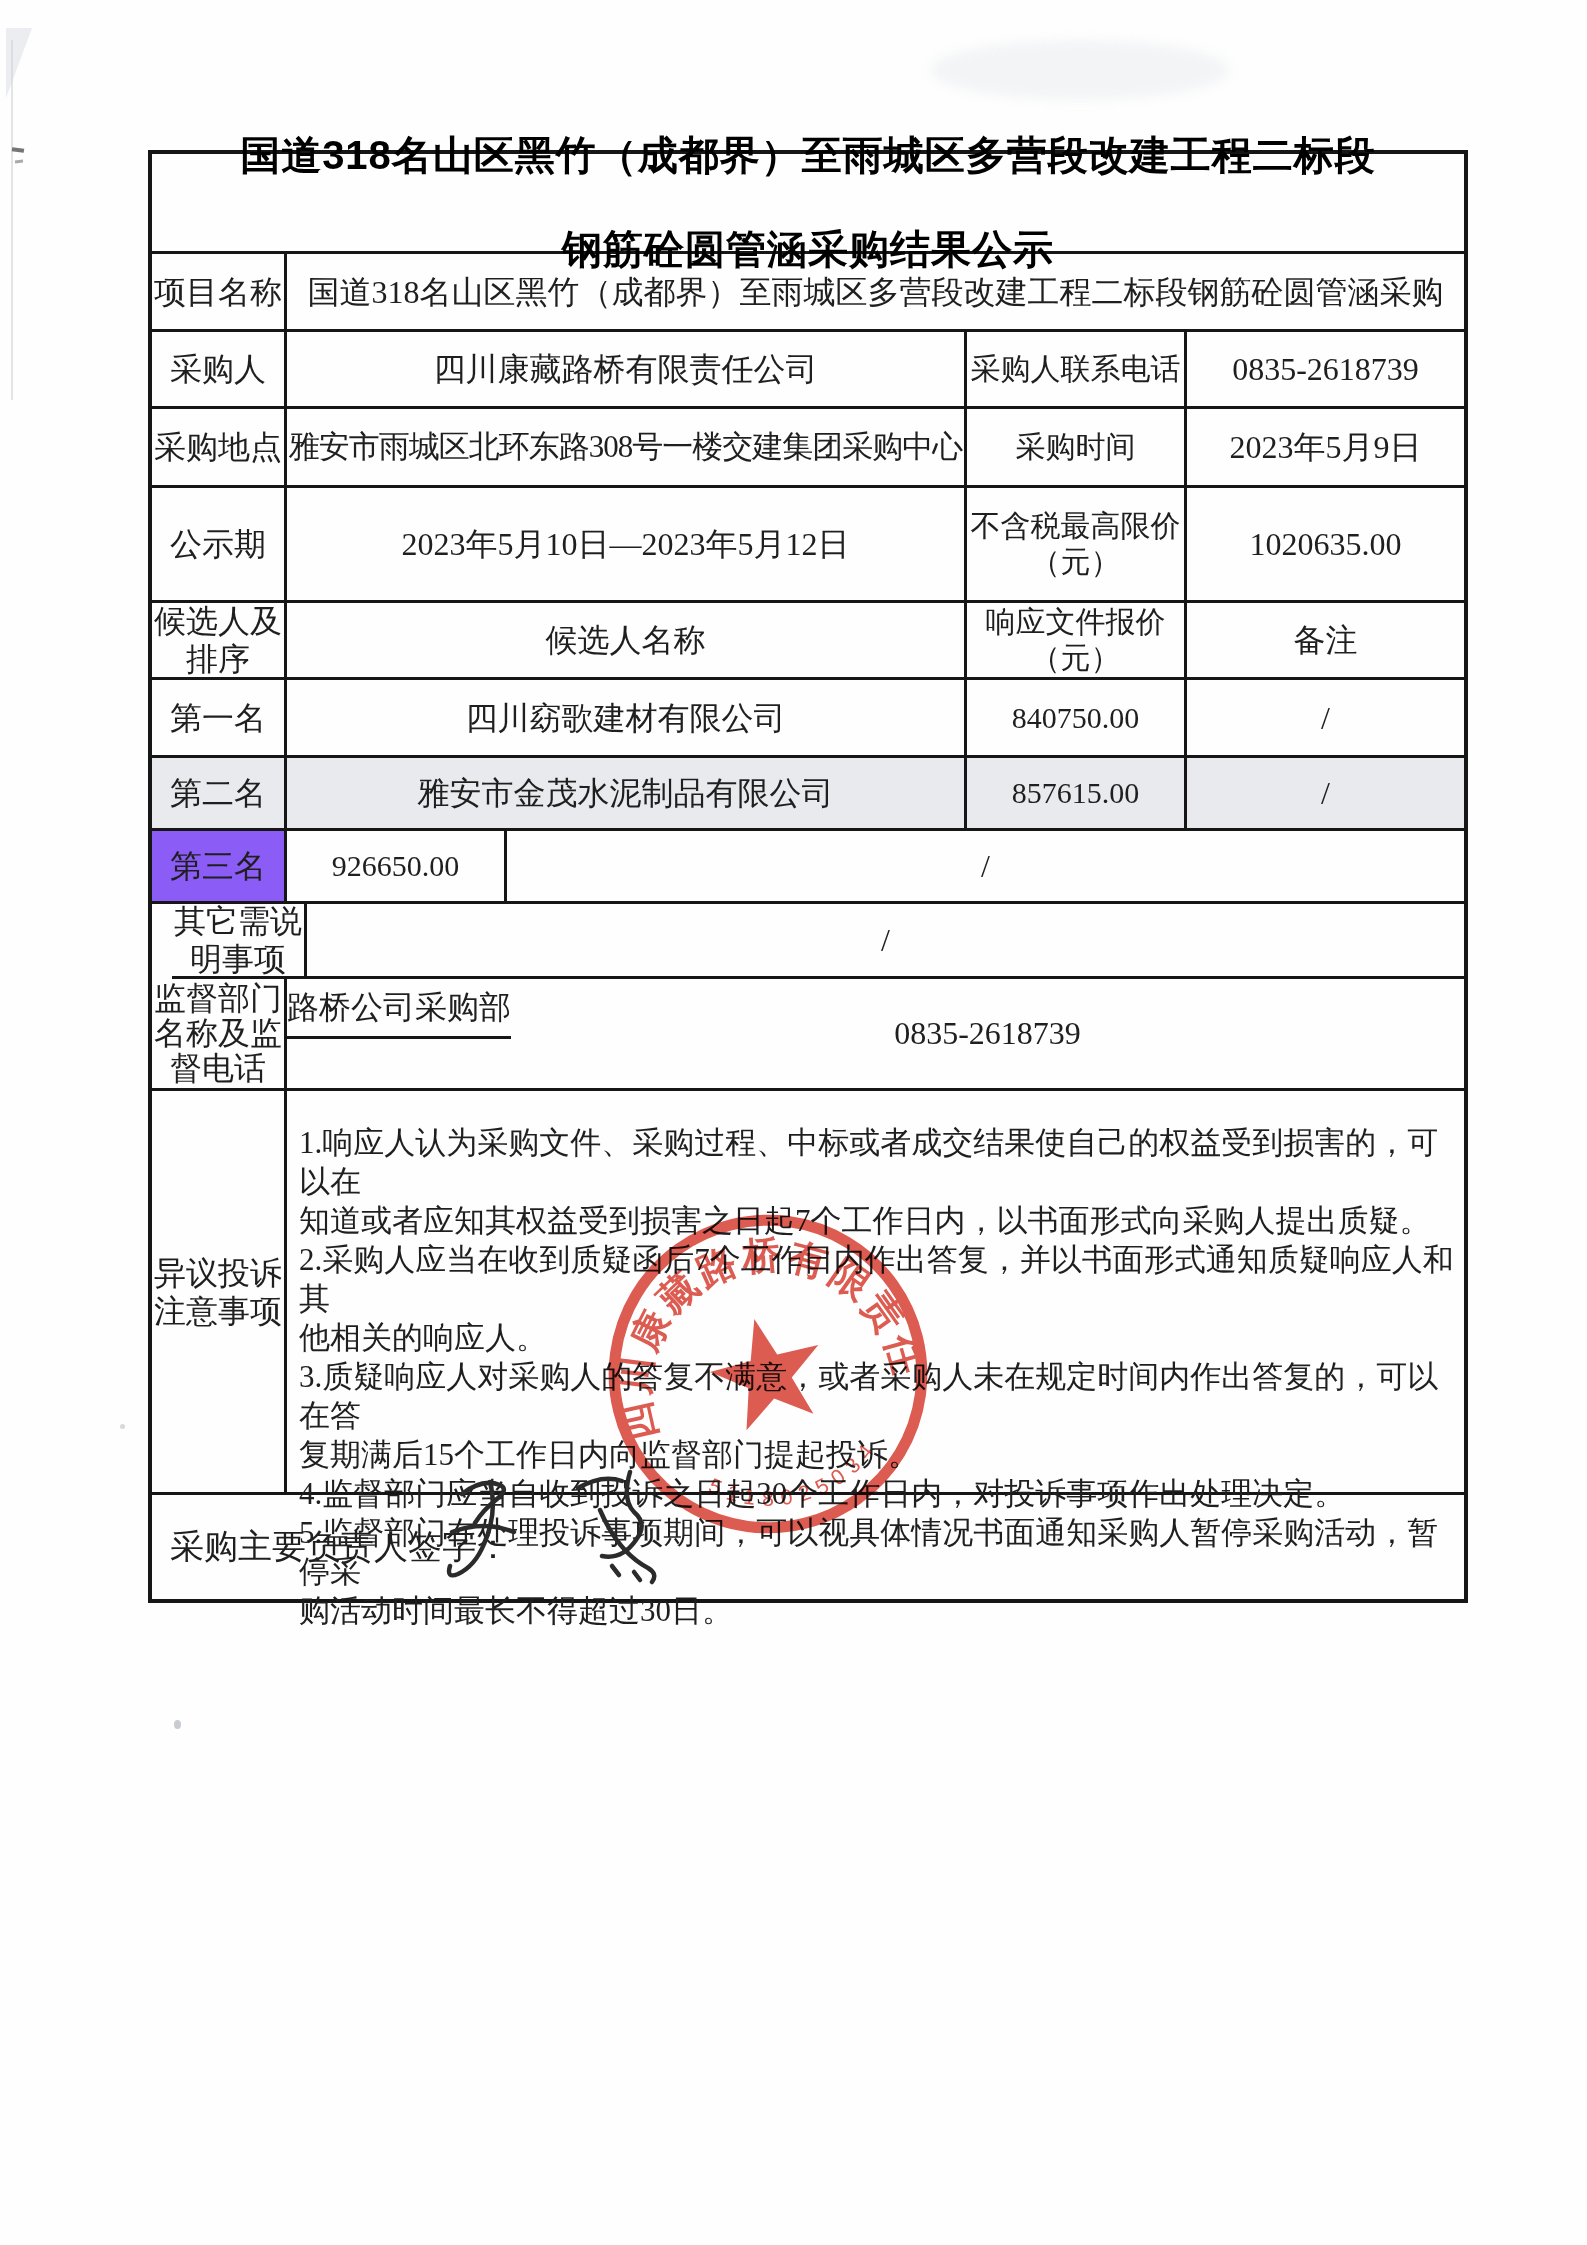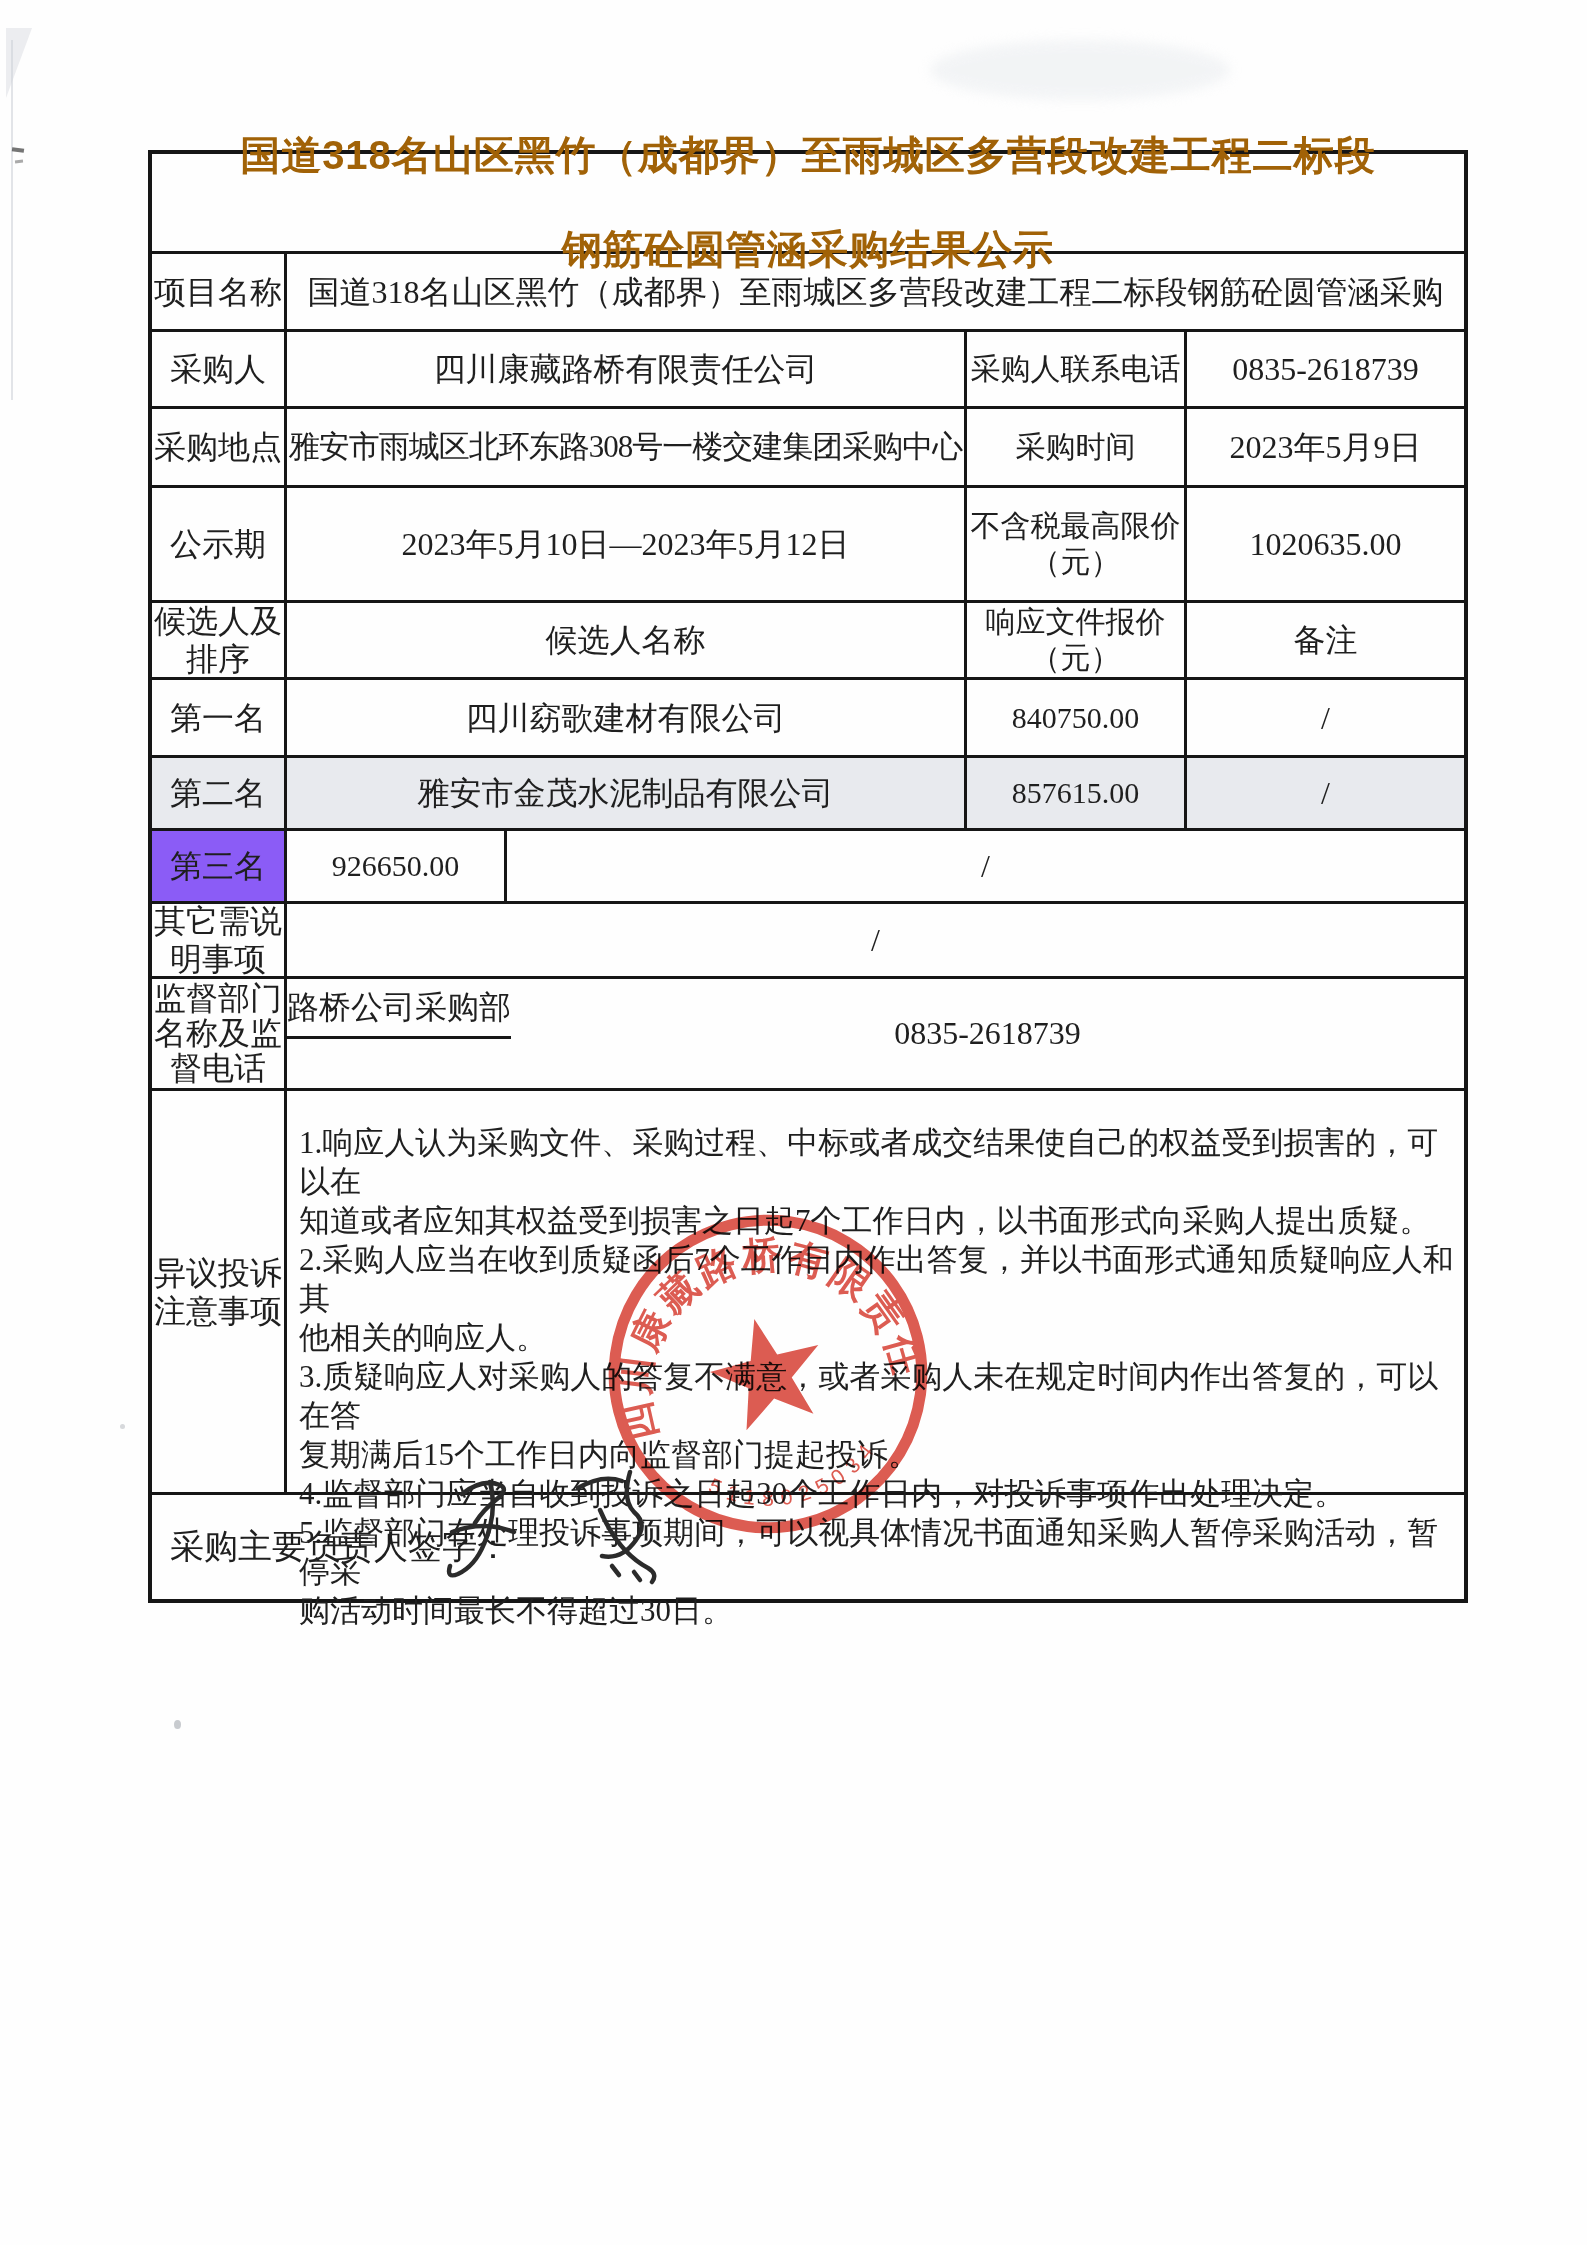--- a/index.html
+++ b/index.html
@@ -28,32 +28,32 @@
      box-sizing:border-box;text-align:center;font-size:32px;line-height:38px;white-space:pre-line;}
   .c:last-child{border-right:none;}
   .c1{width:135px;flex:0 0 135px;}
   .c2{width:680px;flex:0 0 680px;}
   .c3{width:220px;flex:0 0 220px;font-size:30px;line-height:36px;}
   .c4{flex:1 1 auto;}
   .merge{flex:1 1 auto;}
 
   .r-title{height:97px;}
   .r-title .c{font-family:"Liberation Sans","DejaVu Sans",sans-serif;font-weight:bold;
-              font-size:40px;line-height:47px;color:#a16207;letter-spacing:1px;}
+              font-size:40px;line-height:47px;color:#000000;letter-spacing:1px;}
   .r-project{height:75px;}
   .r-purchaser{height:74px;}
   .r-location{height:76px;}
   .r-location .c2{font-size:31px;letter-spacing:-1px;}
   .r-publicity{height:112px;}
   .r-candhead{height:74px;}
   .r-cand{height:75px;}
   .r-cand2{height:70px;background:#e8eaee;}
   .r-cand3{height:70px;}
   .r-cand3 .c1{background:#8b5cf6;}
-  .r-other{height:72px;}
+  .r-other{height:72px;margin-left:20px;}
   .r-supervision{height:109px;}
   .r-supervision .c1{line-height:35px;}
   .sup-stack{flex:1 1 auto;display:flex;flex-direction:row;}
   .sup-top{height:60px;border-bottom:3px solid #161616;display:flex;align-items:center;justify-content:center;font-size:32px;box-sizing:border-box;}
   .sup-bottom{flex:1;display:flex;align-items:center;justify-content:center;font-size:32px;}
   .r-objection{height:401px;}
   .r-objection .merge{align-items:flex-start;justify-content:flex-start;text-align:left;
                       padding:32px 10px 0 12px;font-size:31px;line-height:39px;}
   .r-sign{height:104px;}
   .r-sign .merge{justify-content:flex-start;padding-left:18px;font-size:34px;}

